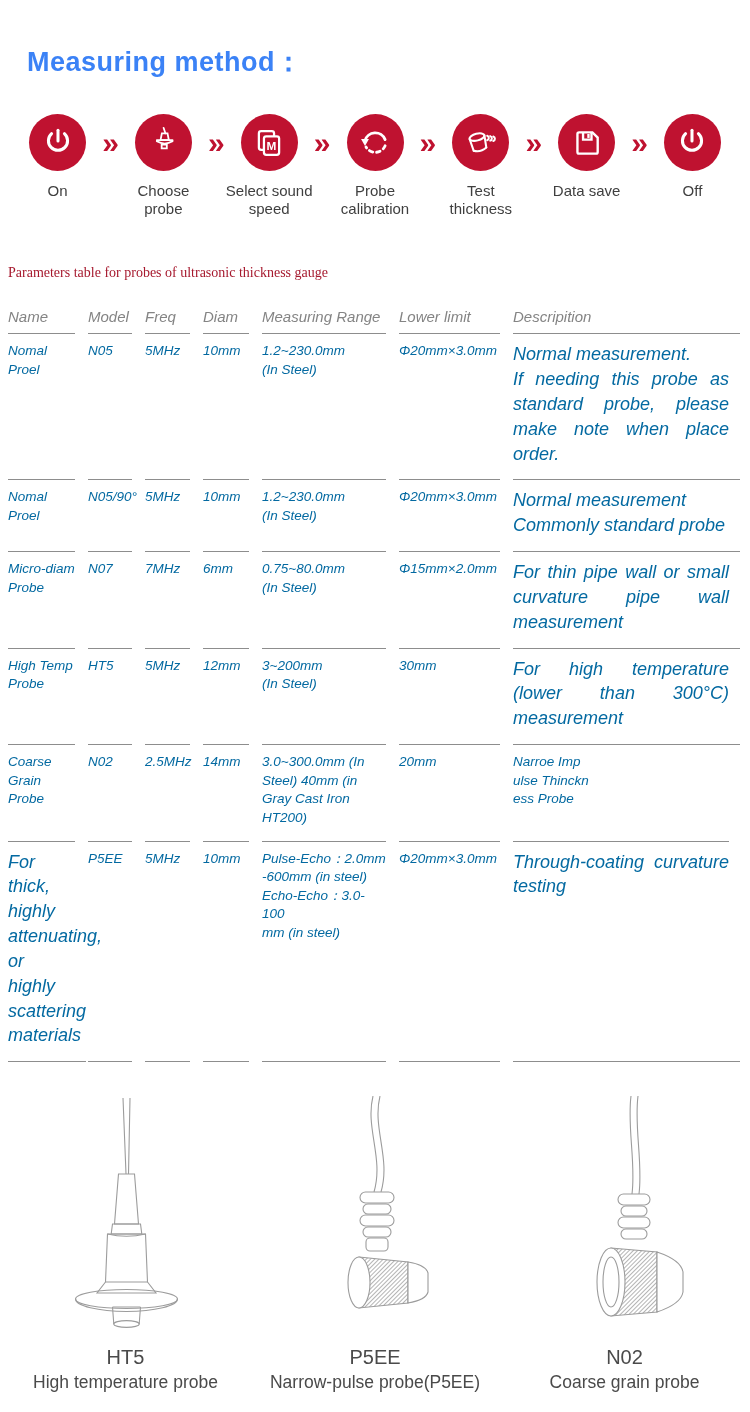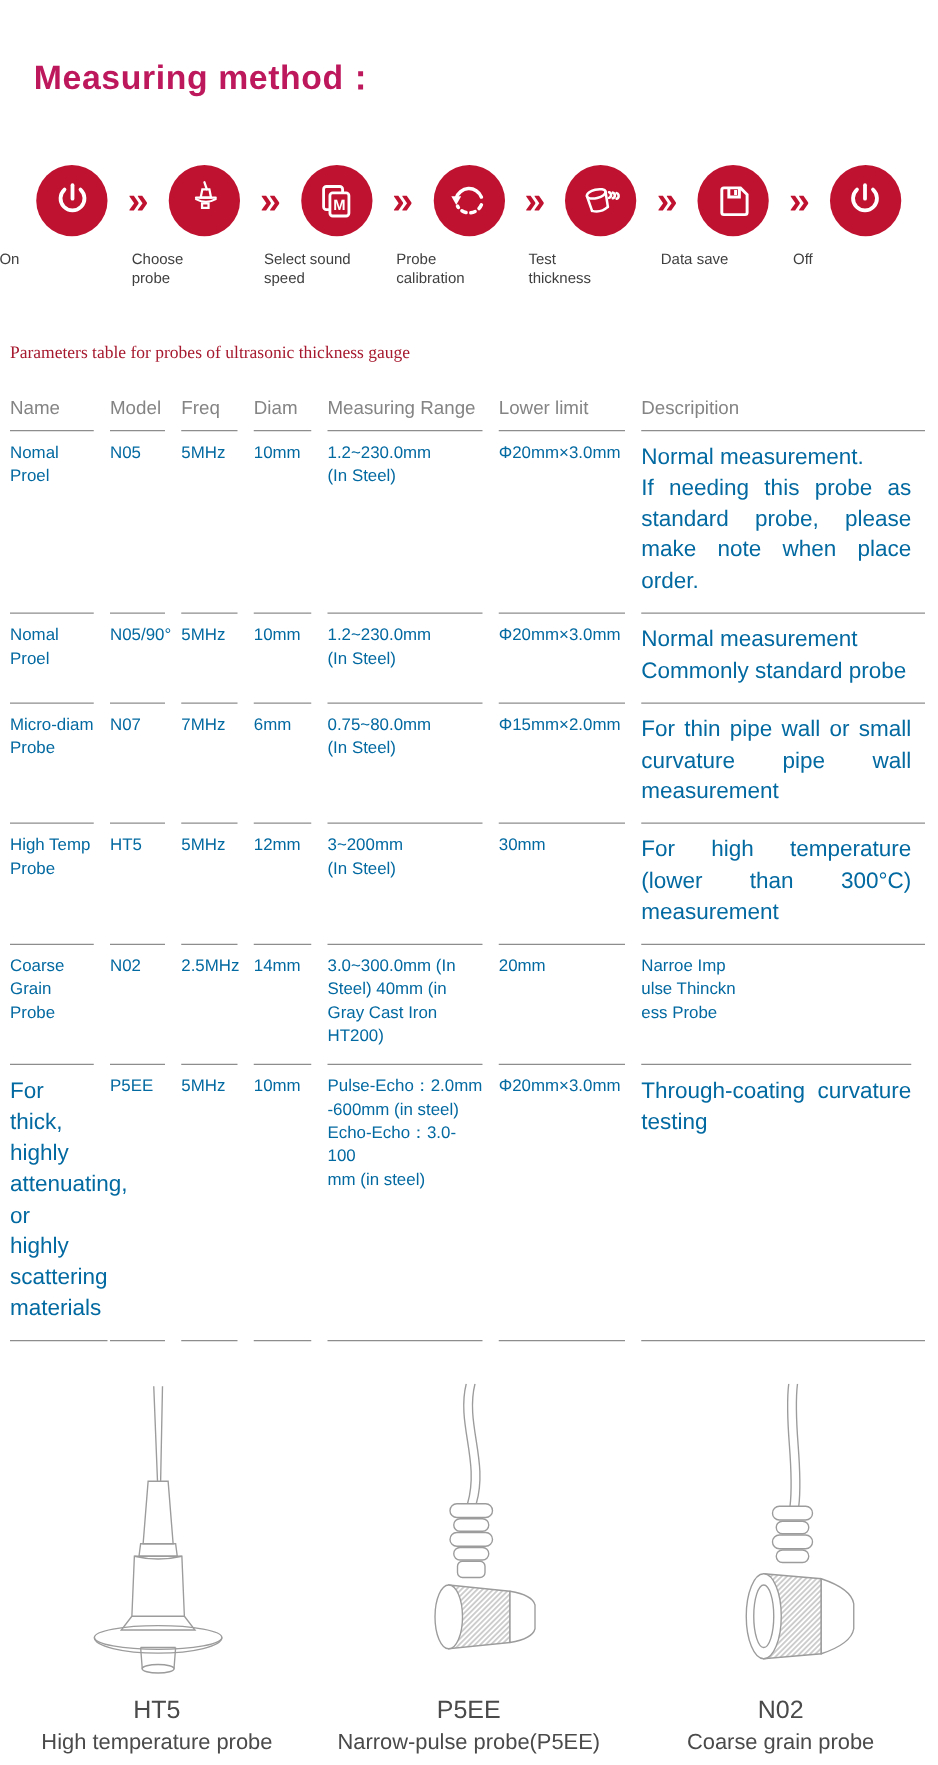--- a/index.html
+++ b/index.html
@@ -4,52 +4,53 @@
 <style>
   * { margin:0; padding:0; box-sizing:border-box; }
   html,body { background:#ffffff; }
   body {
     width:750px; min-height:1412px; margin:0 auto;
     font-family:"Liberation Sans", sans-serif;
     color:#3c3c3c;
   }
   
   .mm-title {
-    font-size:27px; font-weight:600; color:#be185d;
-    margin:44px 0 52px 27px; letter-spacing:0.5px;
+    font-size:27px; font-weight:600; color:#3b82f6;
+    margin:44px 0 34px 27px; letter-spacing:0.5px;
   }
   .steps {
     display:flex; align-items:flex-start; padding:0 14px; margin-bottom:46px;
   }
   .step { flex:1; display:flex; flex-direction:column; align-items:center; min-width:0; }
   .step-circle {
     width:57px; height:57px; border-radius:50%;
     background:#bf1230; display:flex; align-items:center; justify-content:center;
     flex:0 0 auto;
   }
   .step-circle svg { width:36px; height:36px; display:block; }
   .step-label {
     margin:11px -14px 0; width:116px;
-    font-size:12px; line-height:1.22; color:#3f3f3f;
+    text-align:center; font-size:15px; line-height:1.22; color:#3f3f3f;
     white-space:pre-line;
   }
   .chev {
     height:57px; display:flex; align-items:center;
     color:#bf1230; font-size:30px; font-weight:bold; line-height:1;
     margin:0 1px; flex:0 0 auto; user-select:none;
   }
   
   .pt-title {
     font-family:"Liberation Serif", serif; font-weight:normal;
     font-size:14px; color:#a6192e; margin:14px 0 26px 8px;
   }
   .ptable { padding:0 8px 0 8px; }
   .pt-grid {
     display:grid;
     grid-template-columns:80px 57px 58px 59px 137px 114px 1fr;
+    font-style:italic;
   }
   .pt-cell {
     position:relative; padding:8px 13px 14px 0;
     font-size:13.5px; line-height:1.38; color:#0369a1;
     white-space:pre-line;
   }
   .pt-cell::after {
     content:""; position:absolute; left:0; right:13px; bottom:0;
     border-bottom:1px solid #8d8d8d;
   }

